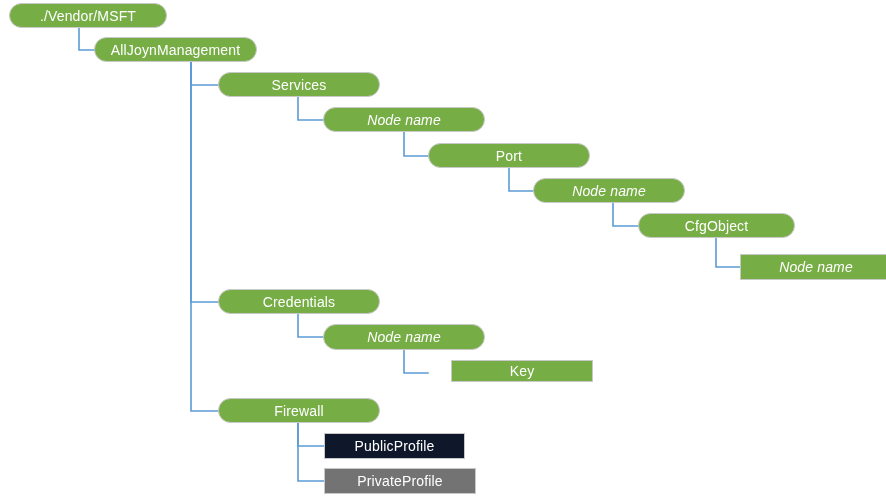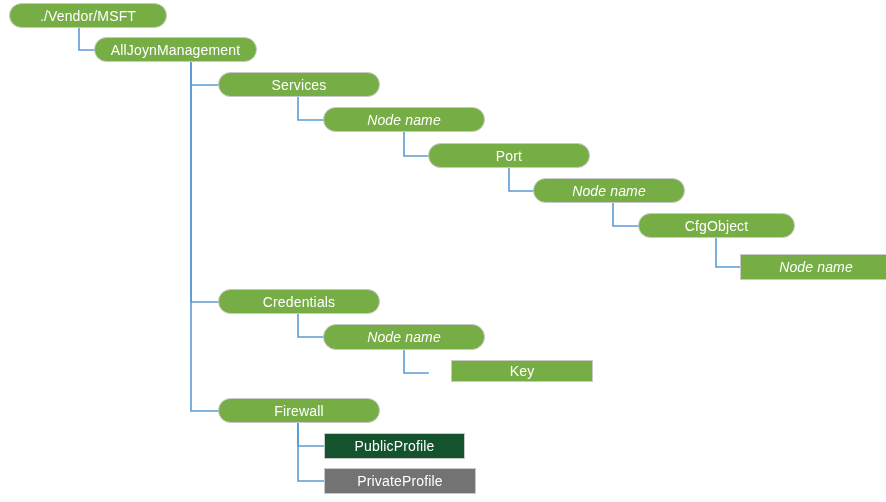--- a/index.html
+++ b/index.html
@@ -106,19 +106,19 @@
     </div>
     <div class="node pill italic" style="left: 323px; top: 324px; width: 162px; height: 26px; background: rgb(118, 173, 69); border-color: rgb(201, 201, 201); color: rgb(255, 255, 255); border-radius: 13px;">
       <span class="node-label">Node name</span>
     </div>
     <div class="node rect" style="left: 451px; top: 360px; width: 142px; height: 22px; background: rgb(118, 173, 69); border-color: rgb(201, 201, 201); color: rgb(255, 255, 255);">
       <span class="node-label">Key</span>
     </div>
     <div class="node pill" style="left: 218px; top: 398px; width: 162px; height: 25px; background: rgb(118, 173, 69); border-color: rgb(201, 201, 201); color: rgb(255, 255, 255); border-radius: 12.5px;">
       <span class="node-label">Firewall</span>
     </div>
-    <div class="node rect" style="left: 324px; top: 433px; width: 141px; height: 26px; background: #14532d; border-color: rgb(201, 201, 201); color: rgb(255, 255, 255);">
+    <div class="node rect" style="left: 324px; top: 433px; width: 141px; height: 26px; background: #0f172a; border-color: rgb(201, 201, 201); color: rgb(255, 255, 255);">
       <span class="node-label">PublicProfile</span>
     </div>
     <div class="node rect" style="left: 324px; top: 468px; width: 152px; height: 26px; background: #737373; border-color: rgb(201, 201, 201); color: rgb(255, 255, 255);">
       <span class="node-label">PrivateProfile</span>
     </div>
   </div>
 
 </body></html>

